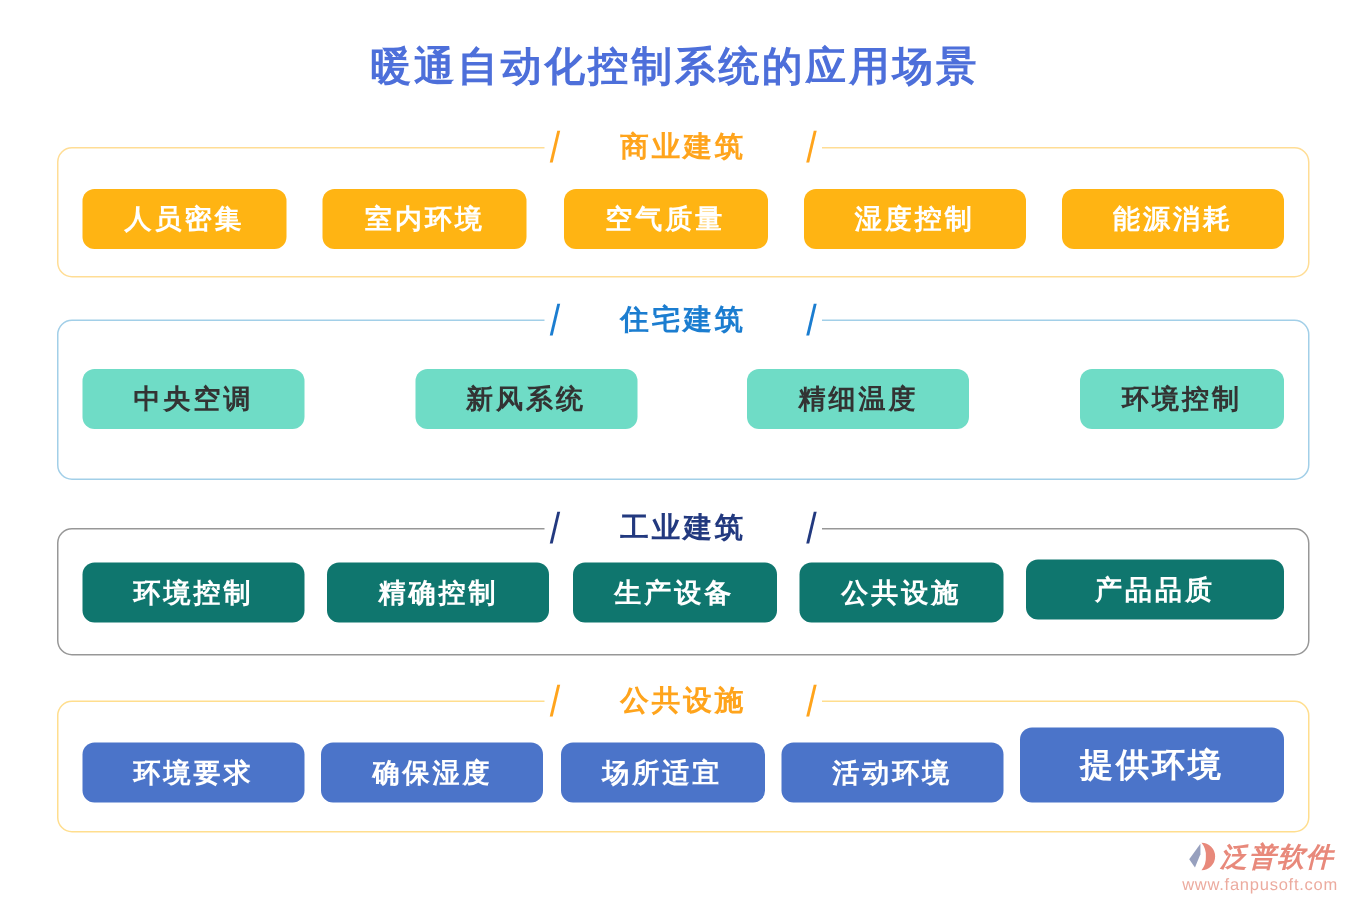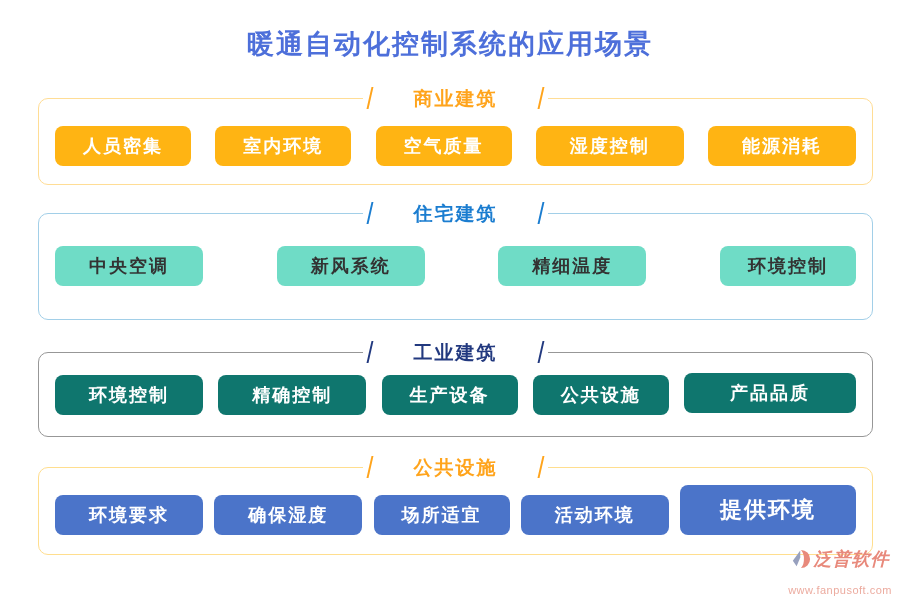--- a/index.html
+++ b/index.html
@@ -50,21 +50,21 @@
   .g2 .btn { background:#6FDCC6; color:#333333; }
   .g3 .btn { background:#0f766e; color:#ffffff; }
   .g4 .btn { background:#4B74C9; color:#ffffff; }
   .btn.w  { padding:0 34px; }
   .btn.wide { padding:0 46px; margin-top:-4px; }
   .btn.big  { padding:12px 40px; height:50px; margin-top:-9px; font-size:22px; }
 
   .brand { position:absolute; right:8px; bottom:4px; text-align:center; }
   .brand-row { display:flex; align-items:center; justify-content:center; gap:3px;font-style:italic; }
   .brand-name { color:#E8897B; font-size:18px; font-weight:bold; letter-spacing:1px; }
-  .brand-url { color:#ECAB9F; font-size:11px; margin-top:13px; letter-spacing:0.5px; }
+  .brand-url { color:#ECAB9F; font-size:11px; margin-top:1px; letter-spacing:0.5px; }
 </style>
 </head>
 <body>
 
 <div class="page">
 
   <div class="page-title">暖通自动化控制系统的应用场景</div>
 
   <div class="content">
 

